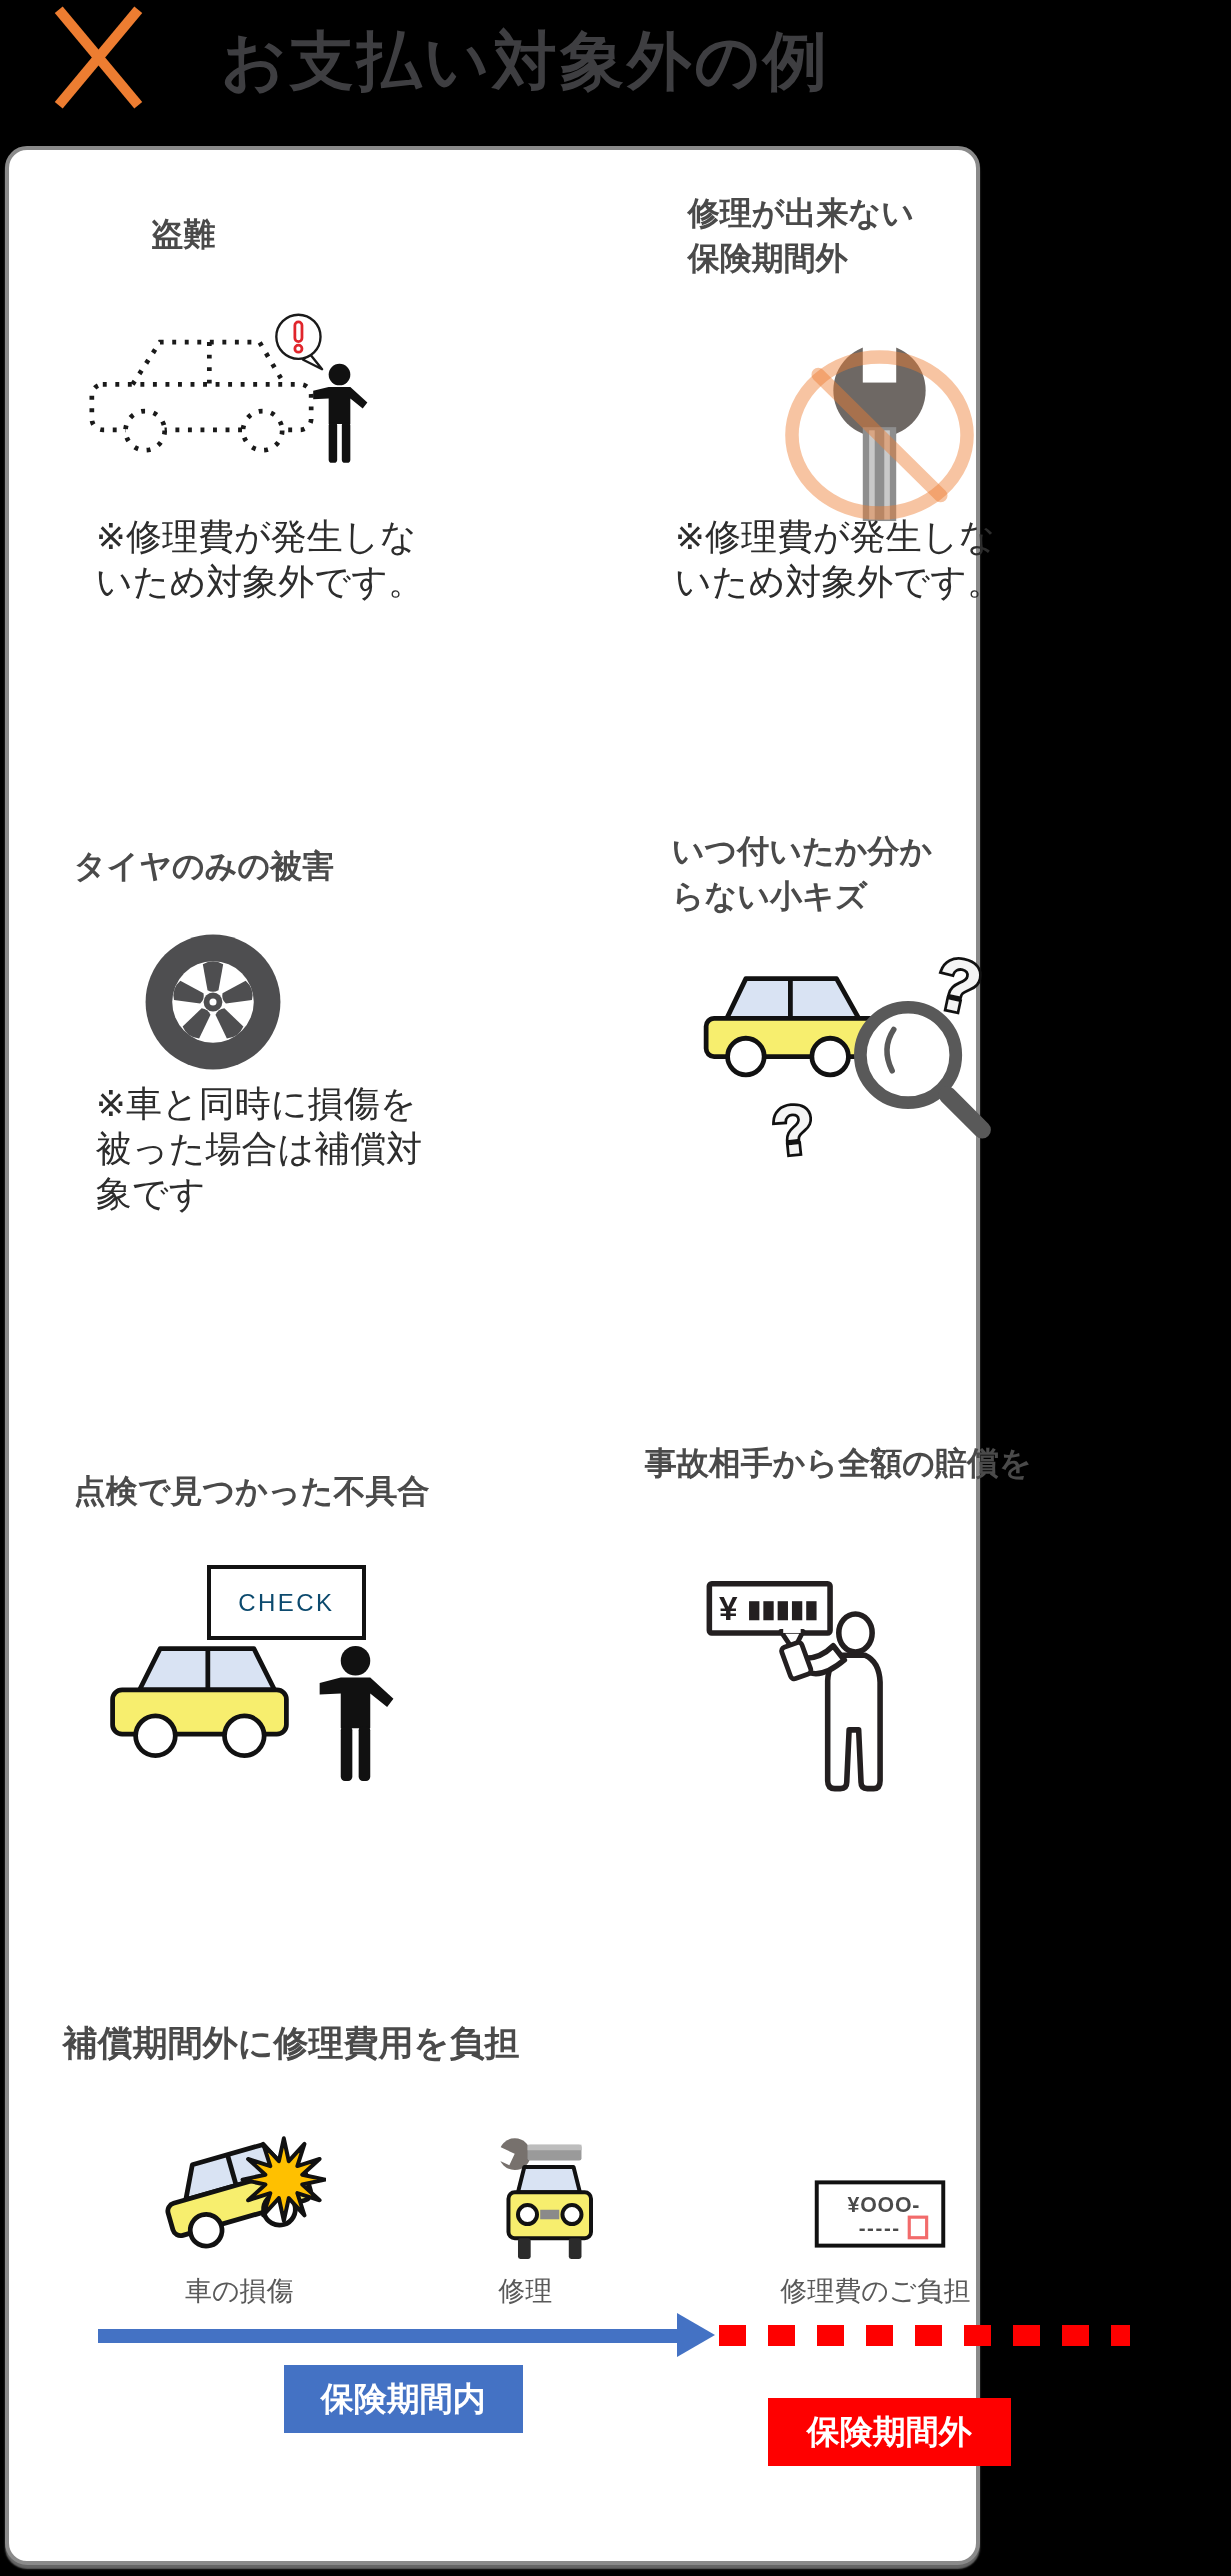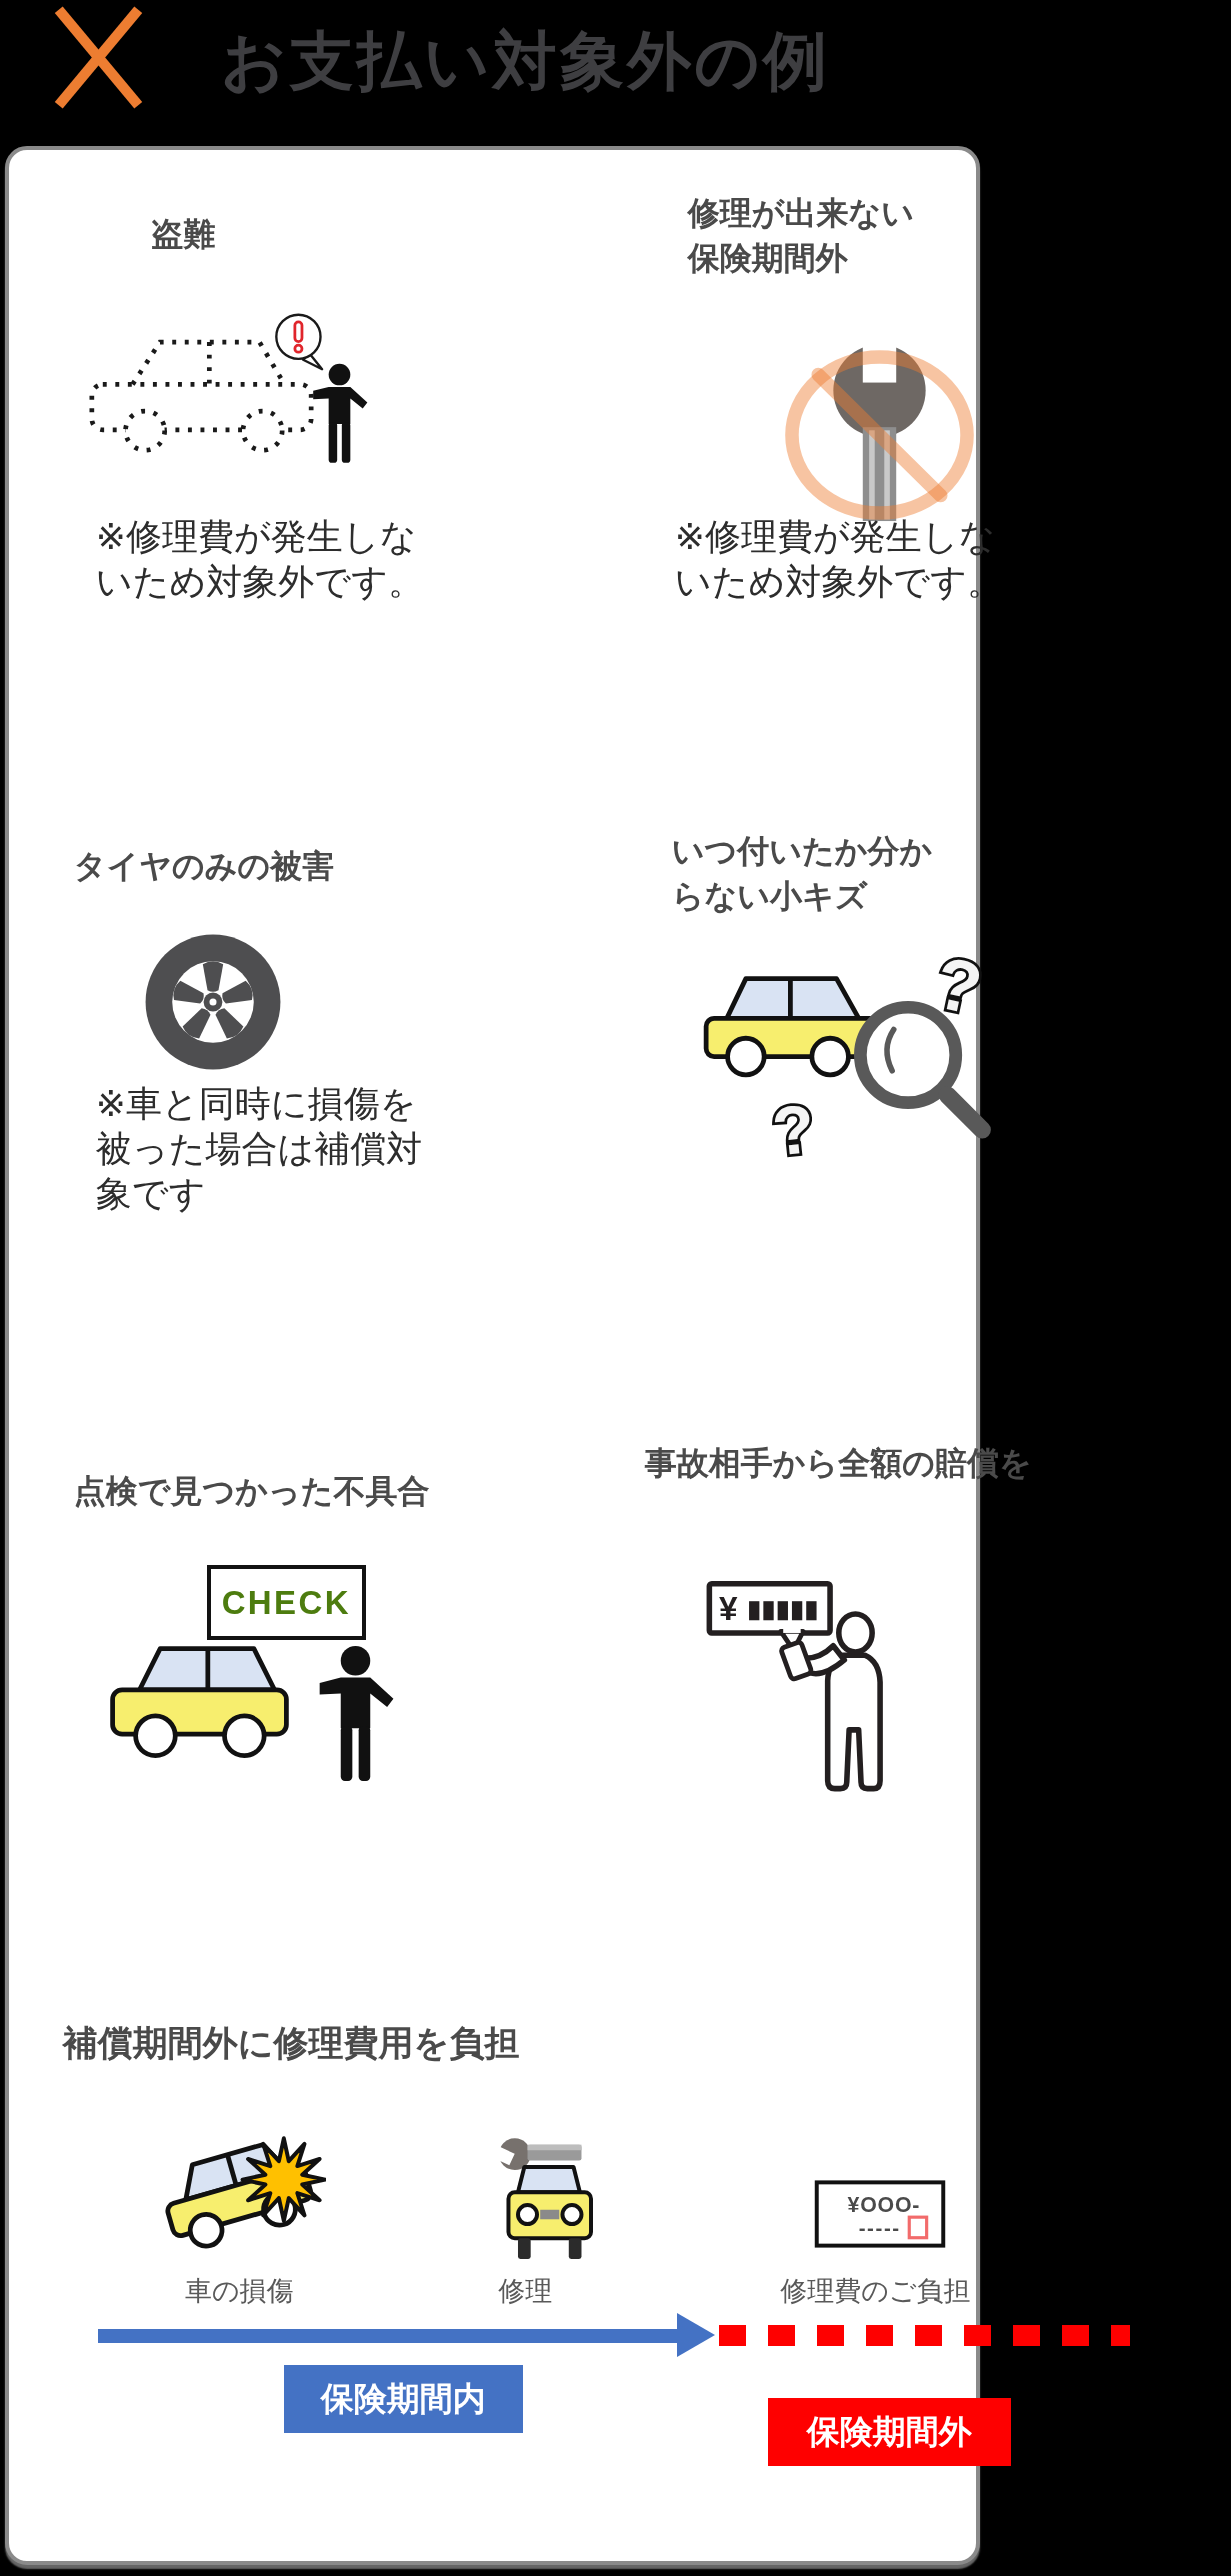--- a/index.html
+++ b/index.html
@@ -13,21 +13,21 @@
 
   
   .card{position:absolute;left:4.8px;top:146px;width:975px;height:2419px;background:#fff;border:4px solid #8a8a8a;border-radius:22px;box-shadow:0 4px 1.6px rgba(120,120,120,.85);}
 
   .abs{position:absolute;}
   .sec-title{font-size:32px;line-height:45px;font-weight:bold;color:#4a4a4a;white-space:nowrap;}
   .caption{font-size:36px;line-height:45px;font-weight:400;color:#2d2d2d;white-space:nowrap;}
   .centered{text-align:center;}
 
   .check-sign{left:198px;top:1415px;width:159px;height:75px;border:4.8px solid #121212;background:#fff;display:flex;align-items:center;justify-content:center;}
-  .check-sign span{font-size:33px;font-weight:700;letter-spacing:2.4px;color:#4d7c0f;}
+  .check-sign span{font-size:24px;font-weight:400;letter-spacing:2.4px;color:#0c4a6e;}
 
   .step-label{font-size:27px;color:#595959;text-align:center;white-space:nowrap;}
 
   .tl-bar{left:89px;top:2179px;width:579px;height:13.5px;background:#4472C4;}
   .tl-head{left:668px;top:2163px;width:0;height:0;border-top:22px solid transparent;border-bottom:22px solid transparent;border-left:38px solid #4472C4;}
   .tl-dashes{left:710px;top:2175px;width:411px;height:20.7px;background:repeating-linear-gradient(90deg,#FE0000 0 27px,transparent 27px 49px);}
 
   .badge{top:2215px;height:68px;display:flex;align-items:center;justify-content:center;color:#fff;font-size:33px;font-weight:bold;white-space:nowrap;}
   .badge-in{left:275px;width:239px;background:#4472C4;}
   .badge-out{left:759px;width:243px;background:#FE0000;margin-top:33px;}

